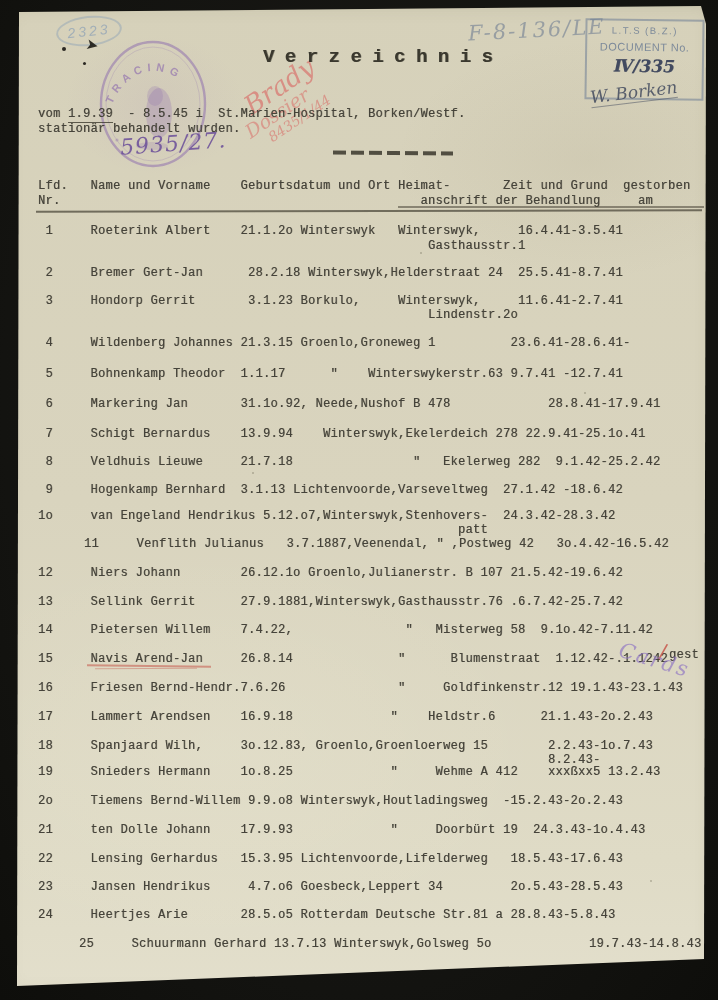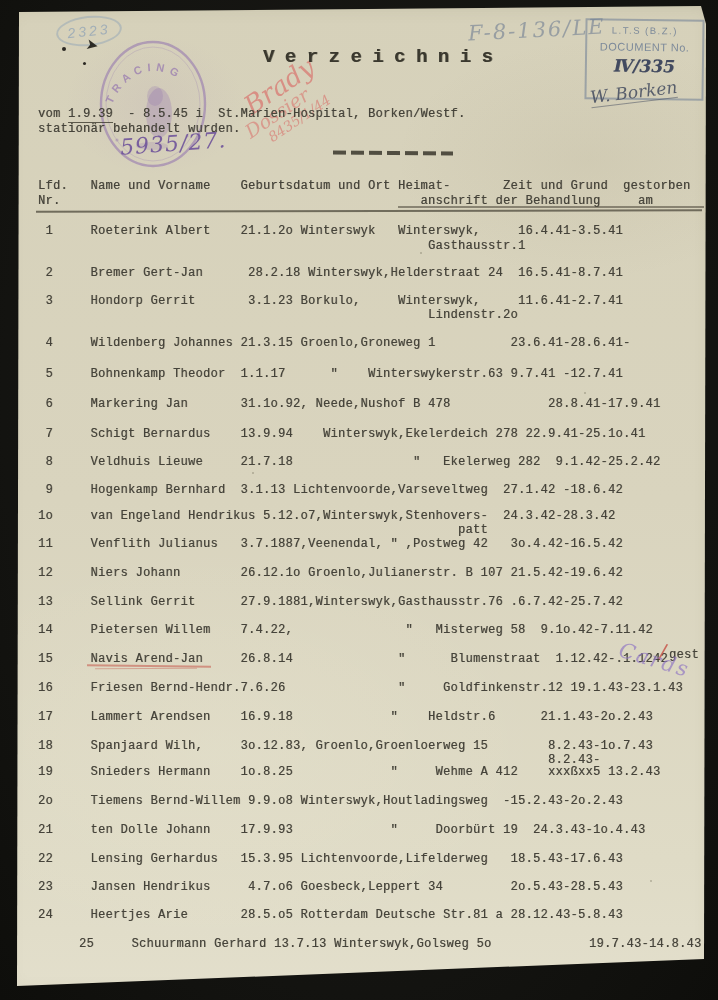--- a/index.html
+++ b/index.html
@@ -117,46 +117,46 @@
 
   <div id="tableHeader">
       <pre class="typed" style="top: 179px;">Lfd.   Name und Vorname    Geburtsdatum und Ort Heimat-       Zeit und Grund  gestorben</pre>
       <pre class="typed" style="top: 194px;">Nr.                                                anschrift der Behandlung     am</pre>
     </div>
   <div class="rule-sub"></div>
   <div class="rule-main"></div>
   <div id="tableRows">
       <pre class="typed" style="top: 224px;"> 1     Roeterink Albert    21.1.2o Winterswyk   Winterswyk,     16.4.41-3.5.41</pre>
       <pre class="typed" style="top: 239px;">                                                    Gasthausstr.1</pre>
-      <pre class="typed" style="top: 266px;"> 2     Bremer Gert-Jan      28.2.18 Winterswyk,Helderstraat 24  16.5.41-8.7.41</pre>
+      <pre class="typed" style="top: 266px;"> 2     Bremer Gert-Jan      28.2.18 Winterswyk,Helderstraat 24  25.5.41-8.7.41</pre>
       <pre class="typed" style="top: 294px;"> 3     Hondorp Gerrit       3.1.23 Borkulo,     Winterswyk,     11.6.41-2.7.41</pre>
       <pre class="typed" style="top: 308px;">                                                    Lindenstr.2o</pre>
       <pre class="typed" style="top: 336px;"> 4     Wildenberg Johannes 21.3.15 Groenlo,Groneweg 1          23.6.41-28.6.41-</pre>
       <pre class="typed" style="top: 367px;"> 5     Bohnenkamp Theodor  1.1.17      "    Winterswykerstr.63 9.7.41 -12.7.41</pre>
       <pre class="typed" style="top: 397px; text-align: right;"> 6     Markering Jan       31.1o.92, Neede,Nushof B 478             28.8.41-17.9.41</pre>
       <pre class="typed" style="top: 427px;"> 7     Schigt Bernardus    13.9.94    Winterswyk,Ekelerdeich 278 22.9.41-25.1o.41</pre>
       <pre class="typed" style="top: 455px;"> 8     Veldhuis Lieuwe     21.7.18                "   Ekelerweg 282  9.1.42-25.2.42</pre>
       <pre class="typed" style="top: 483px;"> 9     Hogenkamp Bernhard  3.1.13 Lichtenvoorde,Varseveltweg  27.1.42 -18.6.42</pre>
       <pre class="typed" style="top: 509px;">1o     van Engeland Hendrikus 5.12.o7,Winterswyk,Stenhovers-  24.3.42-28.3.42</pre>
       <pre class="typed" style="top: 523px;">                                                        patt</pre>
-      <pre class="typed" style="top: 537px;">11     Venflith Julianus   3.7.1887,Veenendal, " ,Postweg 42   3o.4.42-16.5.42</pre>
+      <pre class="typed" style="top: 537px; margin-left: 46px;">11     Venflith Julianus   3.7.1887,Veenendal, " ,Postweg 42   3o.4.42-16.5.42</pre>
       <pre class="typed" style="top: 566px;">12     Niers Johann        26.12.1o Groenlo,Julianerstr. B 107 21.5.42-19.6.42</pre>
       <pre class="typed" style="top: 595px;">13     Sellink Gerrit      27.9.1881,Winterswyk,Gasthausstr.76 .6.7.42-25.7.42</pre>
       <pre class="typed" style="top: 623px;">14     Pietersen Willem    7.4.22,               "   Misterweg 58  9.1o.42-7.11.42</pre>
       <pre class="typed" style="top: 652px;">15     Navis Arend-Jan     26.8.14              "      Blumenstraat  1.12.42-.1.1242</pre>
       <pre class="typed" style="top: 681px;">16     Friesen Bernd-Hendr.7.6.26               "     Goldfinkenstr.12 19.1.43-23.1.43</pre>
       <pre class="typed" style="top: 710px;">17     Lammert Arendsen    16.9.18             "    Heldstr.6      21.1.43-2o.2.43</pre>
-      <pre class="typed" style="top: 739px;">18     Spanjaard Wilh,     3o.12.83, Groenlo,Groenloerweg 15        8.2.43-1o.7.43</pre>
+      <pre class="typed" style="top: 739px;">18     Spanjaard Wilh,     3o.12.83, Groenlo,Groenloerweg 15        2.2.43-1o.7.43</pre>
       <pre class="typed" style="top: 753px;">                                                                    8.2.43-</pre>
       <pre class="typed" style="top: 765px;">19     Snieders Hermann    1o.8.25             "     Wehme A 412    xxxßxx5 13.2.43</pre>
       <pre class="typed" style="top: 794px;">2o     Tiemens Bernd-Willem 9.9.o8 Winterswyk,Houtladingsweg  -15.2.43-2o.2.43</pre>
       <pre class="typed" style="top: 823px;">21     ten Dolle Johann    17.9.93             "     Doorbürt 19  24.3.43-1o.4.43</pre>
       <pre class="typed" style="top: 852px;">22     Lensing Gerhardus   15.3.95 Lichtenvoorde,Lifelderweg   18.5.43-17.6.43</pre>
       <pre class="typed" style="top: 880px;">23     Jansen Hendrikus     4.7.o6 Goesbeck,Leppert 34         2o.5.43-28.5.43</pre>
-      <pre class="typed" style="top: 908px;">24     Heertjes Arie       28.5.o5 Rotterdam Deutsche Str.81 a 28.12.43-5.8.43</pre>
+      <pre class="typed" style="top: 908px;">24     Heertjes Arie       28.5.o5 Rotterdam Deutsche Str.81 a 28.8.43-5.8.43</pre>
       <pre class="typed" style="top: 937px; margin-left: 41px;">25     Schuurmann Gerhard 13.7.13 Winterswyk,Golsweg 5o             19.7.43-14.8.43</pre>
     </div>
 
   <div class="red-underline"></div>
   <div class="red-underline2"></div>
   <div class="red-slash">/</div>
   <pre class="typed gest" style="top:648px;left:669px;">gest</pre>
   <div class="cards-note">Cards</div>
 
   <div class="speck" style="left:420px;top:252px;width:2px;height:2px;"></div>

